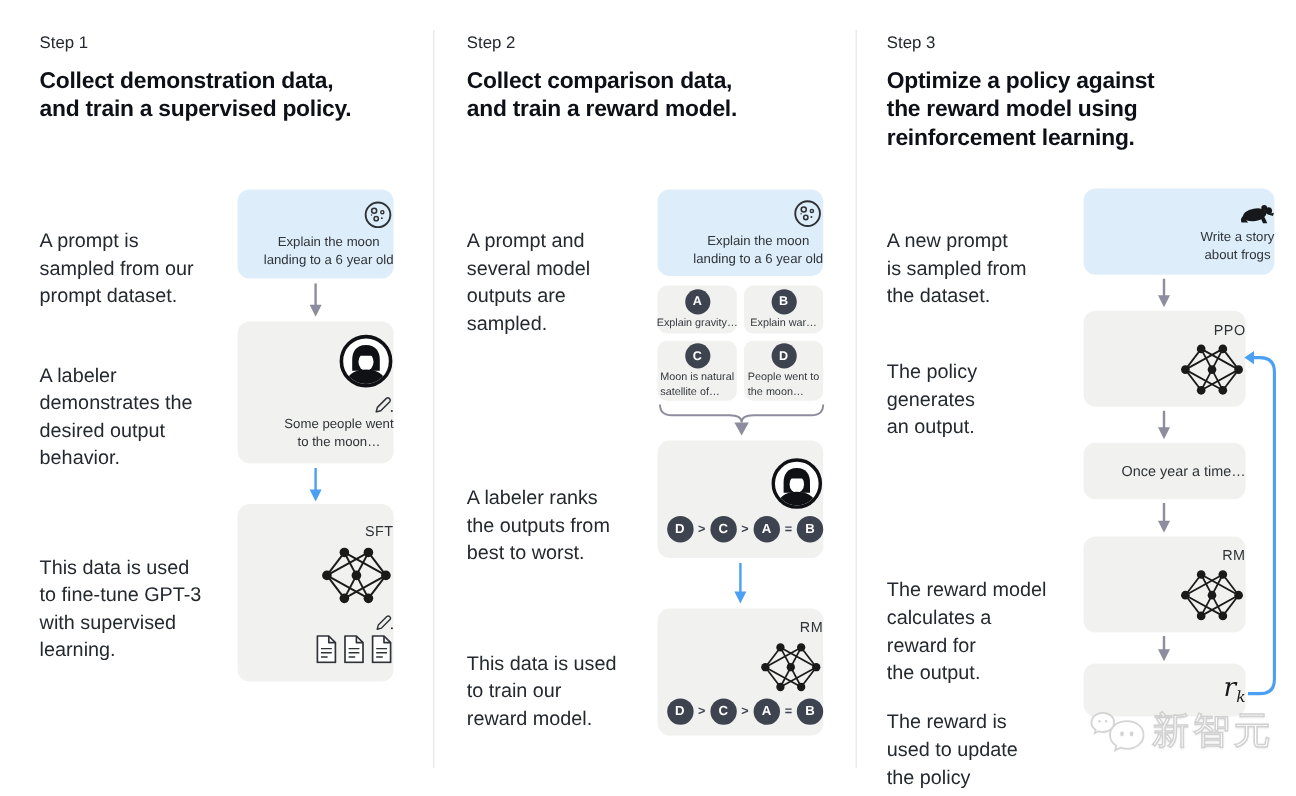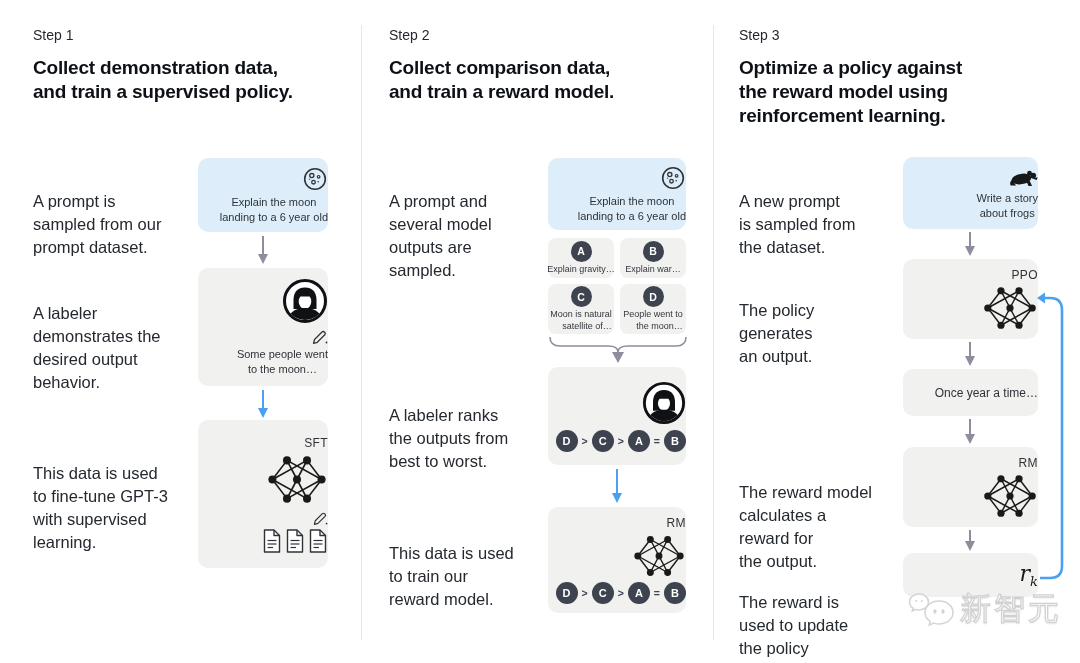--- a/index.html
+++ b/index.html
@@ -14,21 +14,21 @@
     line-height:24px;white-space:pre;letter-spacing:-0.2px;}
   .flow-text{position:absolute;font-size:16.5px;line-height:23px;color:#24292f;white-space:pre;margin-top:40px;}
   .box{position:absolute;border-radius:10px;display:flex;flex-direction:column;
     align-items:flex-end;justify-content:center;text-align:center;}
   .box.blue{background:#ddeefa;}
   .box.gray{background:#f1f1ef;}
   .box-caption{font-size:11px;line-height:14.5px;color:#2f3338;white-space:pre;}
   .model-label{font-size:12px;color:#2f3338;letter-spacing:0.4px;}
   .mini-box{position:absolute;border-radius:8px;background:#f1f1ef;display:flex;
     flex-direction:column;align-items:center;justify-content:center;gap:2px;}
-  .mini-caption{font-size:9px;line-height:11.5px;color:#33373d;white-space:pre;text-align:right;}
+  .mini-caption{font-size:9px;line-height:11.5px;color:#33373d;white-space:pre;text-align:left;}
   .lc{border-radius:50%;background:#3e4350;color:#fff;font-weight:bold;
     display:flex;align-items:center;justify-content:center;}
   .lc.small{width:21px;height:21px;font-size:10.5px;}
   .lc.rank{width:22px;height:22px;font-size:11px;}
   .rank-row{display:flex;align-items:center;gap:3px;}
   .rank-sep{font-size:10.5px;font-weight:bold;color:#3e4350;padding:0 1px;}
   .arrow{position:absolute;}
   .docs-row{display:flex;gap:3px;align-items:flex-end;}
   .output-text{font-size:12px;color:#2f3338;}
   .rk-text{font-family:"DejaVu Serif",serif;font-style:italic;font-size:22px;color:#17191d;}
@@ -287,21 +287,21 @@
 an output.</div>
   <div class="flow-text" style="left:739px;top:441px">The reward model
 calculates a
 reward for
 the output.</div>
   <div class="flow-text" style="left:739px;top:551px">The reward is
 used to update
 the policy
 using PPO.</div>
 
-  <div class="box blue" style="left:903px;top:157px;width:135px;height:72px;gap:4px">
+  <div class="box blue" style="left:903px;top:157px;width:159px;height:72px;gap:4px">
     <svg width="30" height="21" viewBox="0 0 30 21">
         <use href="#icon-frog"></use>
       </svg>
     <div class="box-caption">Write a story
 about frogs</div>
   </div>
 
   <svg class="arrow" style="left:964px;top:232px" width="12" height="24" viewBox="0 0 12 24">
     <line x1="6" y1="0" x2="6" y2="15" stroke="#8d8d9e" stroke-width="2"></line>
       <polygon points="1,14 11,14 6,24" fill="#8d8d9e"></polygon>

